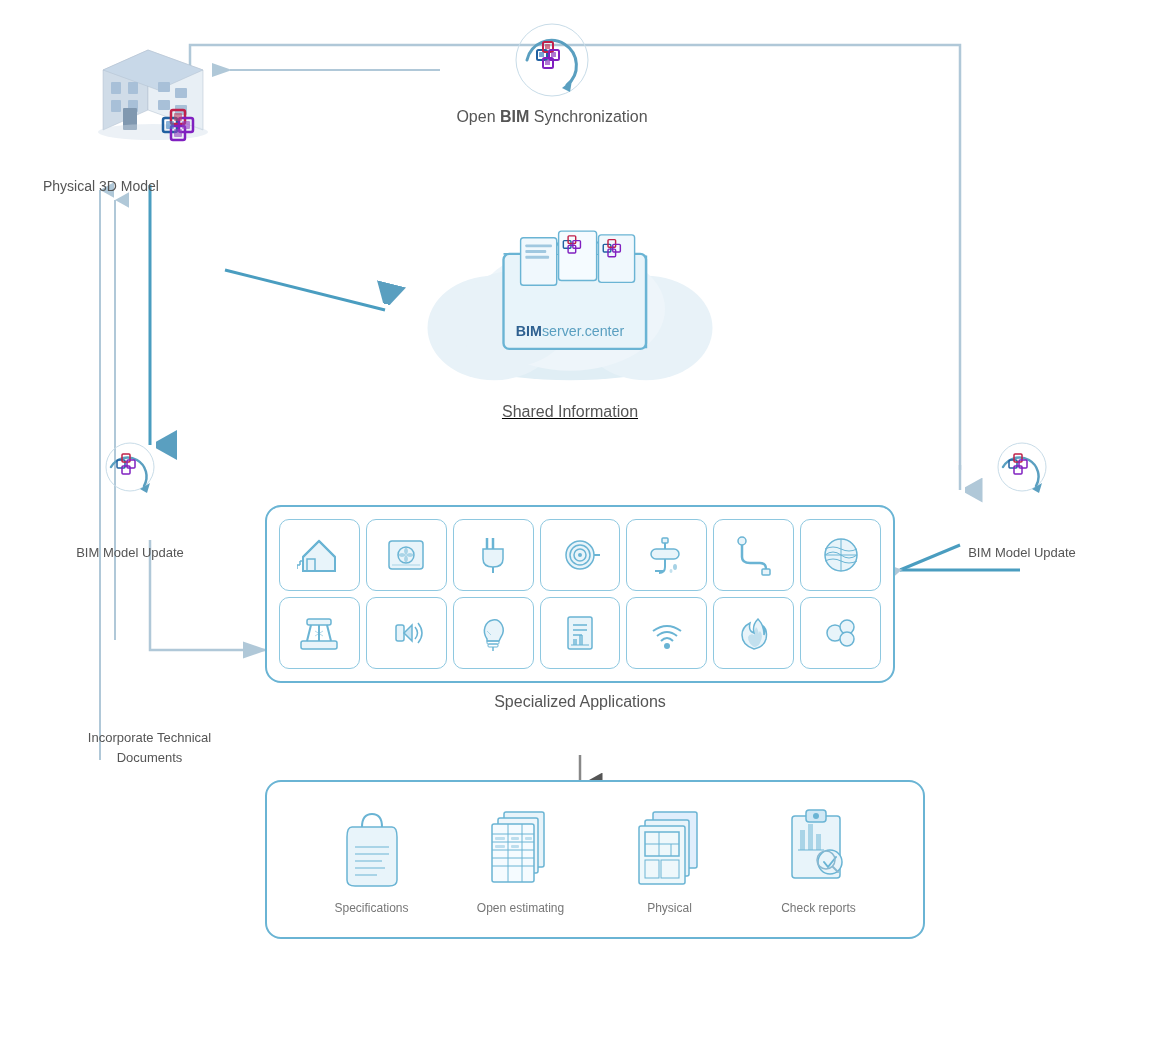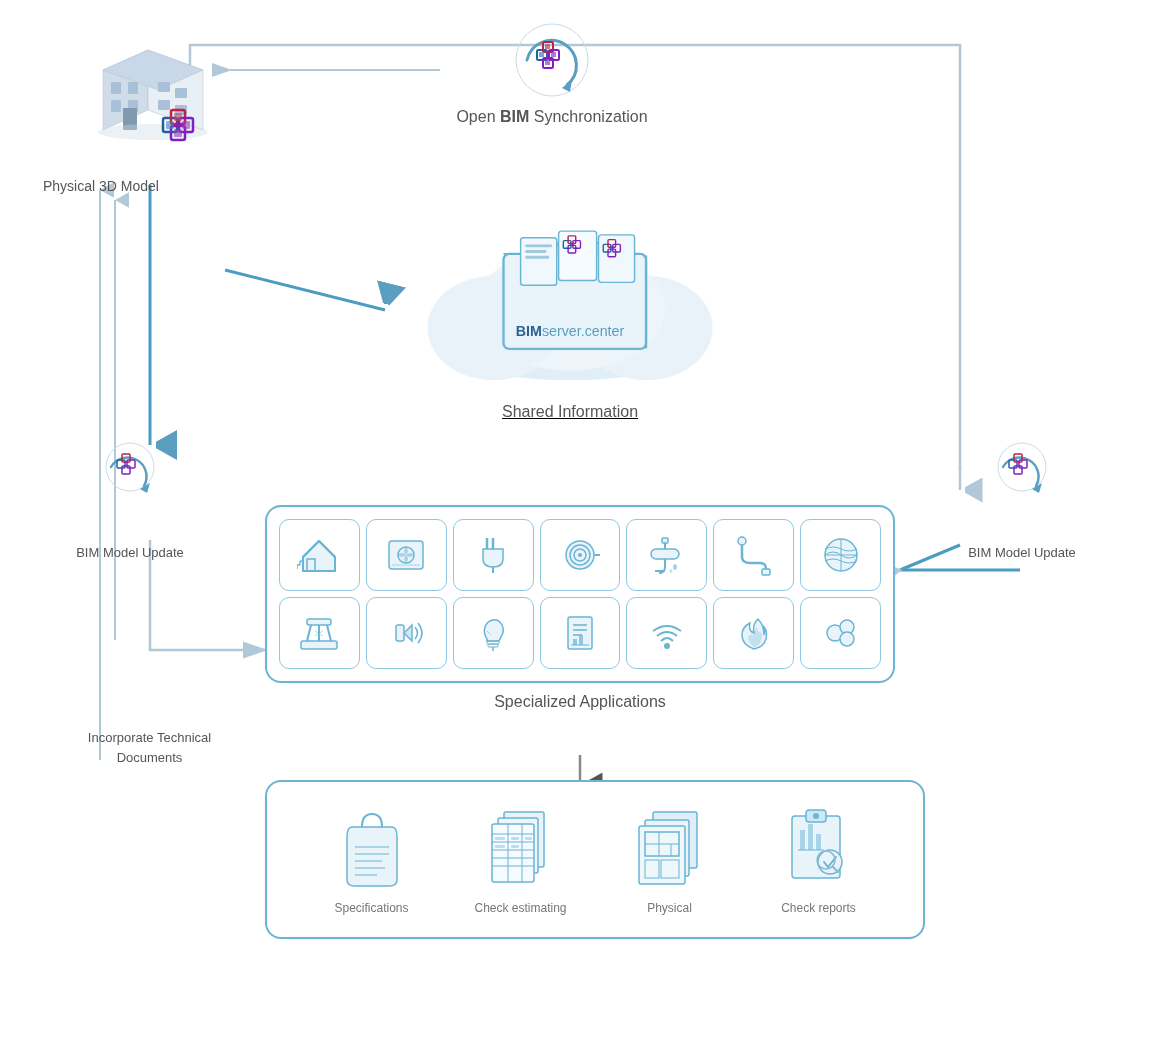--- a/index.html
+++ b/index.html
@@ -612,21 +612,21 @@
           <line x1="6" y1="64" x2="48" y2="64" stroke="#6ab4d4" stroke-width="1"></line>
           <line x1="22" y1="22" x2="22" y2="80" stroke="#6ab4d4" stroke-width="1"></line>
           <line x1="36" y1="22" x2="36" y2="80" stroke="#6ab4d4" stroke-width="1"></line>
 
           <rect x="9" y="35" width="10" height="3" fill="#6ab4d4" opacity="0.4" rx="1"></rect>
           <rect x="25" y="35" width="8" height="3" fill="#6ab4d4" opacity="0.4" rx="1"></rect>
           <rect x="39" y="35" width="7" height="3" fill="#6ab4d4" opacity="0.4" rx="1"></rect>
           <rect x="9" y="43" width="10" height="3" fill="#6ab4d4" opacity="0.4" rx="1"></rect>
           <rect x="25" y="43" width="8" height="3" fill="#6ab4d4" opacity="0.4" rx="1"></rect>
         </svg>
-        <div class="tech-doc-label">Check estimating</div>
+        <div class="tech-doc-label">Open estimating</div>
       </div>
 
       <div class="tech-doc-item">
         <svg class="tech-doc-icon" viewBox="0 0 70 90">
 
           <rect x="18" y="10" width="44" height="56" rx="2" fill="#e0eefc" stroke="#6ab4d4" stroke-width="1.5"></rect>
           <rect x="10" y="18" width="44" height="56" rx="2" fill="#e8f4fa" stroke="#6ab4d4" stroke-width="1.5"></rect>
           <rect x="4" y="24" width="46" height="58" rx="2" fill="#eef8fb" stroke="#6ab4d4" stroke-width="1.5"></rect>
 
           <rect x="10" y="30" width="34" height="24" stroke="#6ab4d4" stroke-width="1.5" fill="none"></rect>

